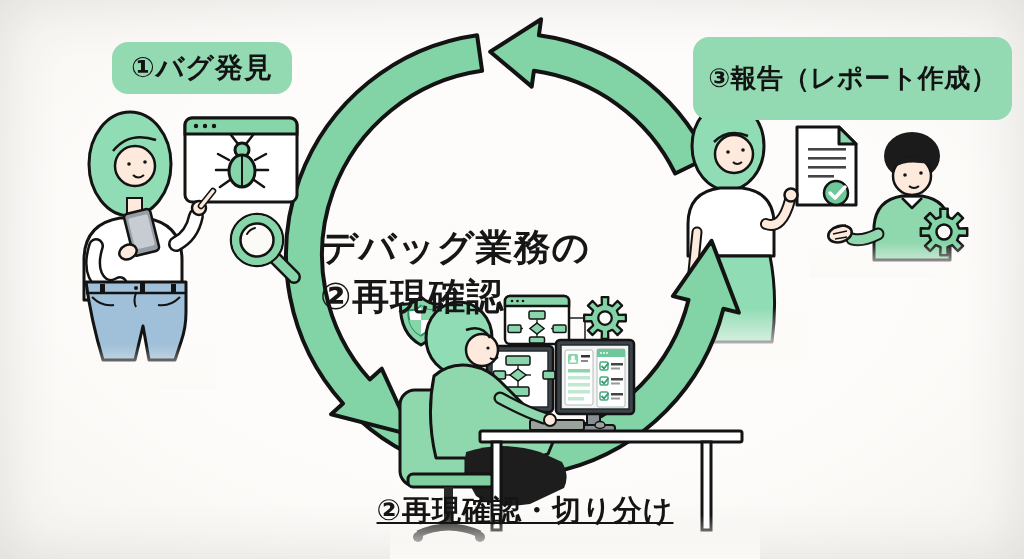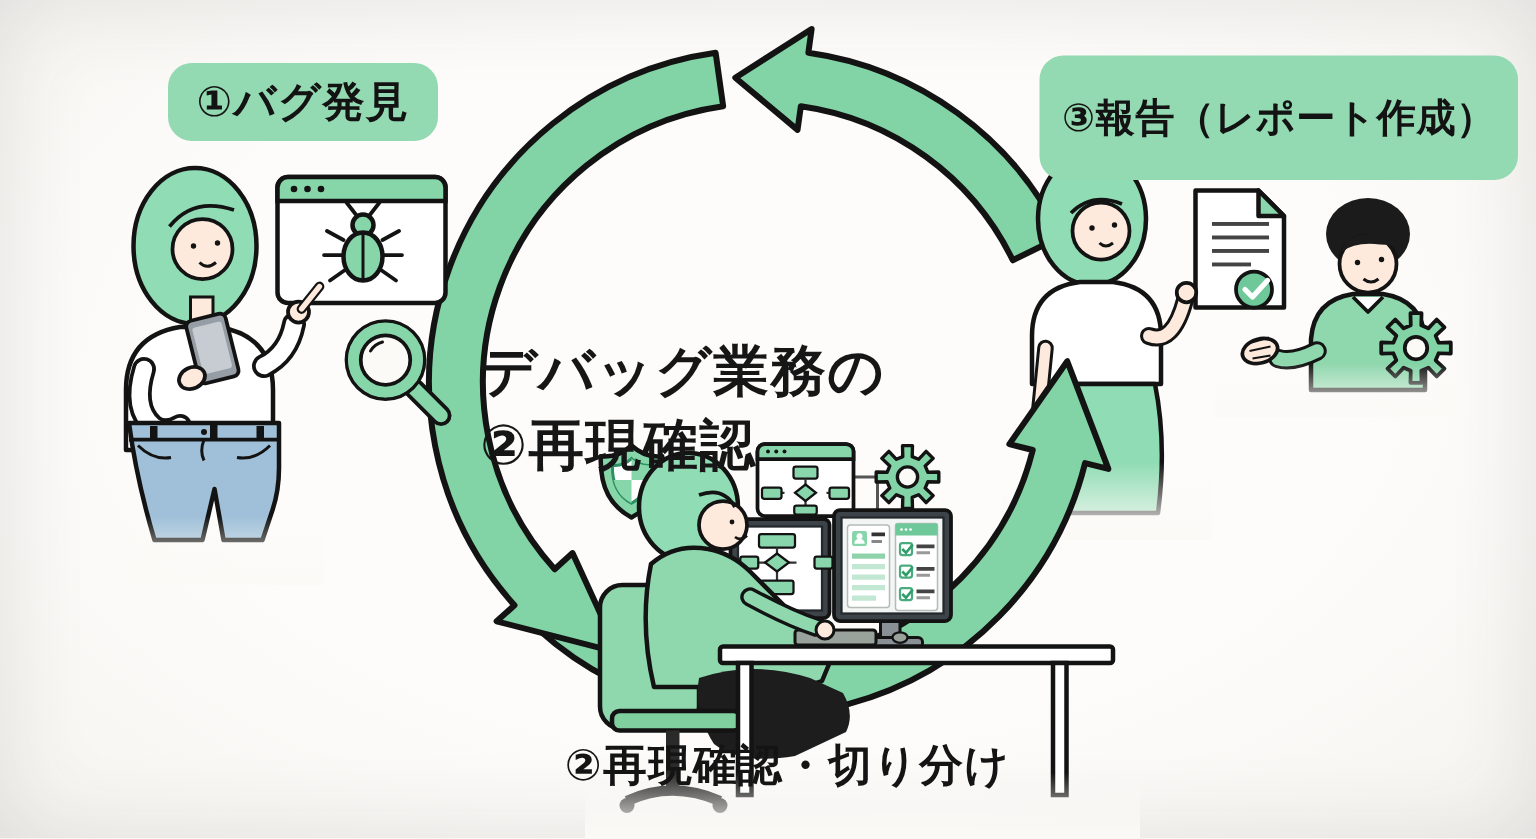--- a/index.html
+++ b/index.html
@@ -17,21 +17,21 @@
   .badge.step1{left:112px;top:42px;font-size:28px;padding:7px 19px;letter-spacing:1px;}
   .badge.step3{left:677px;top:37px;font-size:26px;padding:24px 15px;letter-spacing:.5px;margin-left:16px;}
   .center-title{
     position:absolute;left:320px;top:180px;width:380px;
     color:#161616;font-weight:800;
     font-size:37px;line-height:1.32;letter-spacing:1px;margin-top:44px;
   }
   .step2-caption{
     position:absolute;left:323px;top:491px;width:404px;
     text-align:center;color:#141414;font-weight:700;
-    font-size:29px;letter-spacing:1px;white-space:nowrap;
+    font-size:29px;letter-spacing:1px;white-space:nowrap;text-decoration:underline;
   }
   svg{position:absolute;left:0;top:0;}
 </style>
 </head>
 <body>
 
 <div class="stage">
 
 <svg width="1024" height="559" viewBox="0 0 1024 559">
   <defs>

